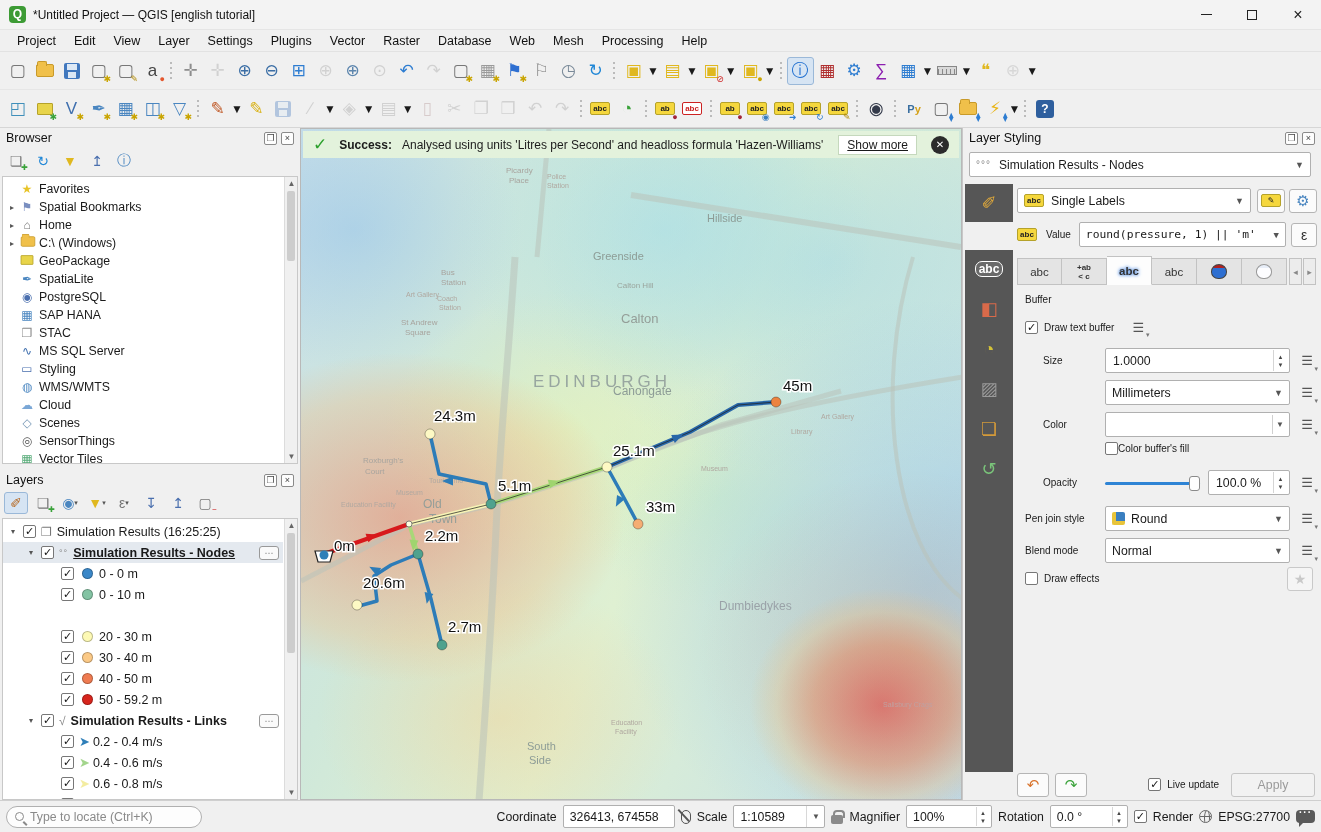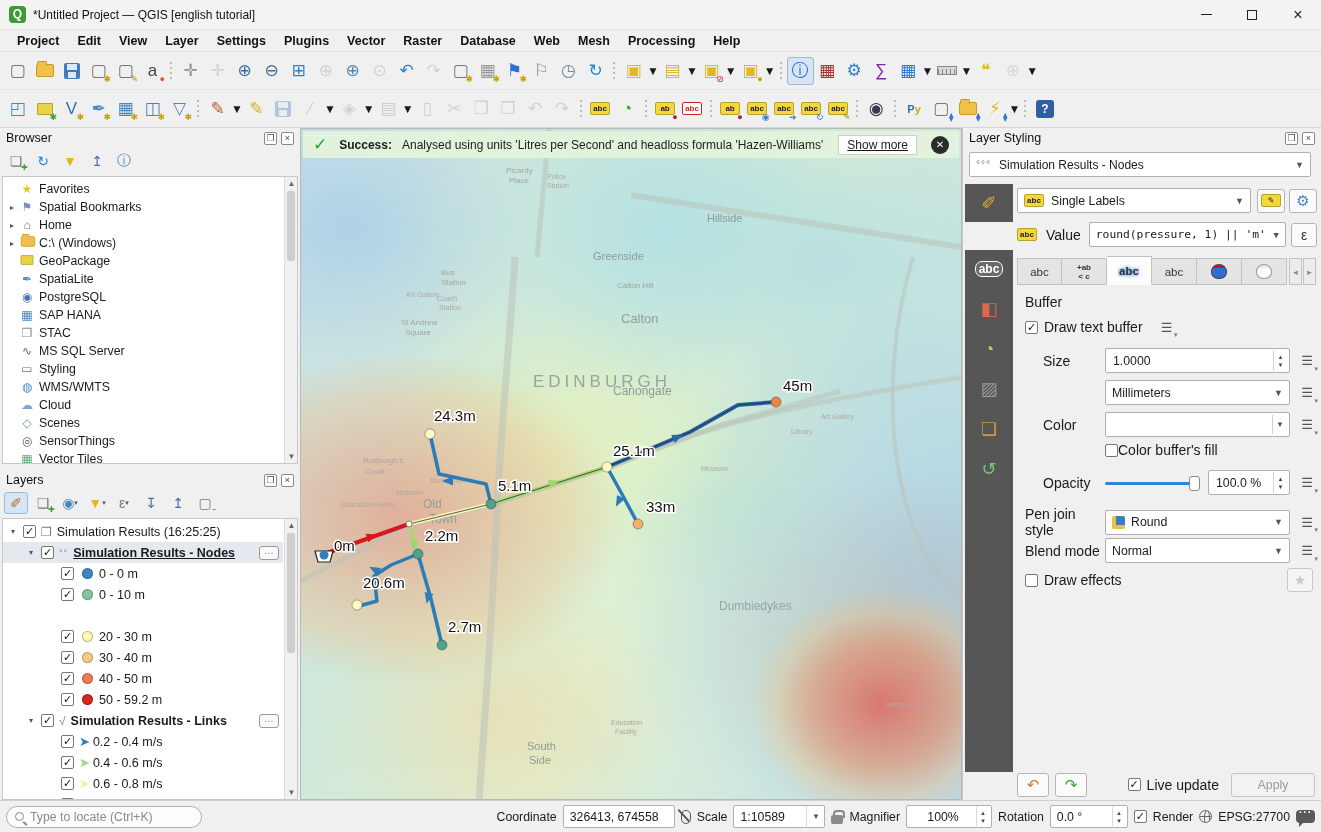--- a/index.html
+++ b/index.html
@@ -16,21 +16,21 @@
   .win-title { font-size:12px; color:#111; }
   .win-btns { margin-left:auto; display:flex; height:30px; }
   .win-btn { width:46px; height:30px; display:flex; align-items:center; justify-content:center;
     font-size:14px; color:#222; }
   .win-btn .sq { width:10px; height:10px; border:1.2px solid #222; }
   .win-btn .mn { width:11px; height:1.4px; background:#222; }
 
   
   .menubar { position:absolute; left:0; top:30px; width:100%; height:22px; background:#f0f0f0;
     display:flex; align-items:center; padding-left:8px; border-bottom:1px solid #e2e2e2;}
-  .menu-item { padding:3px 9px; font-size:12.5px; color:#111;font-weight:bold; }
+  .menu-item { padding:3px 9px; font-size:12.5px; color:#111; }
 
   
   .toolbar { position:absolute; left:0; width:100%; height:38px; background:#f0f0f0;
     display:flex; align-items:center; padding-left:4px; }
   .tb1 { top:52px; border-bottom:1px solid #e6e6e6;}
   .tb2 { top:90px; border-bottom:1px solid #d6d6d6;}
   .tb-sep { width:7px; height:24px; margin:0 2px; background:
      radial-gradient(circle 1px at 3px 4px, #bbb 1px, transparent 1.4px),
      radial-gradient(circle 1px at 3px 9px, #bbb 1px, transparent 1.4px),
      radial-gradient(circle 1px at 3px 14px, #bbb 1px, transparent 1.4px),
@@ -142,21 +142,21 @@
   .fld-row { position:absolute; display:flex; align-items:center; }
   .combo { background:#fff; border:1px solid #b0b0b0; border-radius:2px; height:25px;
     display:flex; align-items:center; padding:0 6px; font-size:12.3px;}
   .spin { background:#fff; border:1px solid #b0b0b0; border-radius:2px; height:25px; position:relative;
     display:flex; align-items:center; padding:0 20px 0 7px; font-size:12.3px;}
   .spin .ud { position:absolute; right:2px; top:1px; bottom:1px; width:14px; border-left:1px solid #d5d5d5;
     display:flex; flex-direction:column; align-items:center; justify-content:center; font-size:6px; color:#444; gap:2px;}
   .ovr { width:20px; height:22px; margin-left:7px; display:flex; align-items:center; justify-content:center;
     color:#555; font-size:13px; position:relative; flex:0 0 auto;}
   .ovr:after { content:"▾"; position:absolute; right:-1px; bottom:-1px; font-size:7px; color:#777;}
-  .lbl { font-size:14px; color:#1a1a1a;}
+  .lbl { font-size:10px; color:#1a1a1a;}
   .tabs { position:absolute; left:0; top:72px; right:0; height:29px; display:flex; align-items:flex-end;}
   .tab { width:45px; height:27px; background:#e4e4e4; border:1px solid #c2c2c2; border-left:none;
     display:flex; align-items:center; justify-content:center; font-size:11.5px; color:#333;}
   .tab:first-child { border-left:1px solid #c2c2c2;}
   .tab.act { background:#fdfdfd; height:29px; border-bottom-color:#fdfdfd;}
   .tab .halo { text-shadow:0 0 3px #7aa7e8,0 0 3px #7aa7e8,0 0 4px #7aa7e8; font-weight:bold;}
   .tab .two { font-size:8px; line-height:9px; text-align:center; font-weight:bold;}
   .tab .blob { width:16px; height:15px; border-radius:50% 50% 45% 45%;
      background:linear-gradient(#b02020 0 22%, #2e6fd1 22%); border:1px solid #444;}
   .tab .blob.white { background:linear-gradient(#e8eef8 0 22%, #fdfdff 22%); border:1px solid #999;}
@@ -1021,21 +1021,21 @@
         <span>326413, 674558</span>
       </div>
     <span class="mouseic"></span>
     <span>Scale</span>
     <div class="sb-box" style="width:92px;padding-right:0;">
       <span style="flex:1;">1:10589</span>
         <span class="sb-dd">▼</span>
     </div>
     <span class="padlock"></span>
     <span>Magnifier</span>
-    <div class="sb-box sb-spin" style="width:86px;justify-content:center;">
+    <div class="sb-box sb-spin" style="width:86px;">
       <span>100%</span>
         <span class="ud">
           <span>▲</span>
           <span>▼</span>
         </span>
     </div>
     <span>Rotation</span>
     <div class="sb-box sb-spin" style="width:78px;">
       <span>0.0 °</span>
         <span class="ud">

